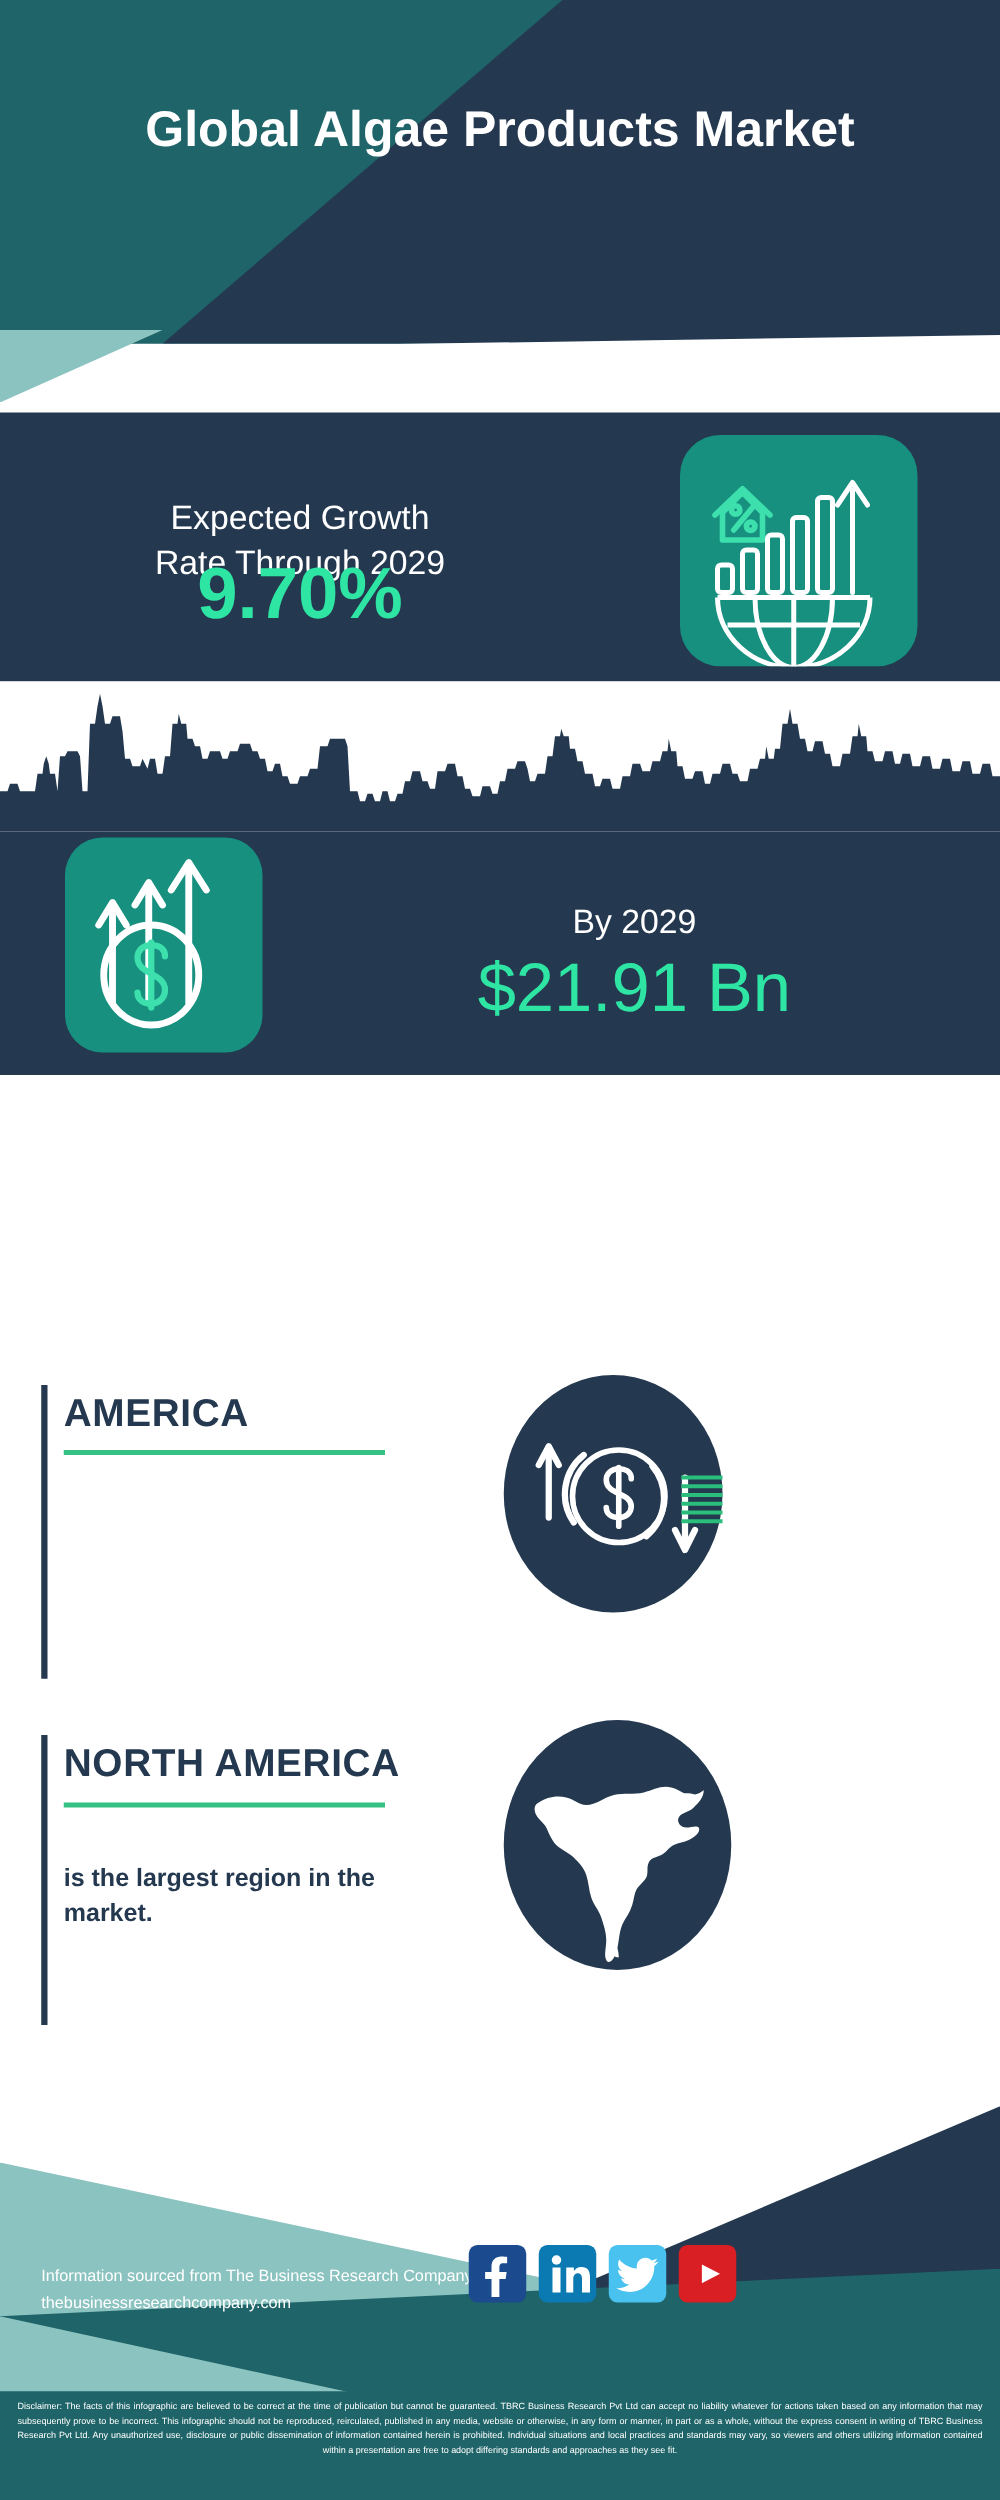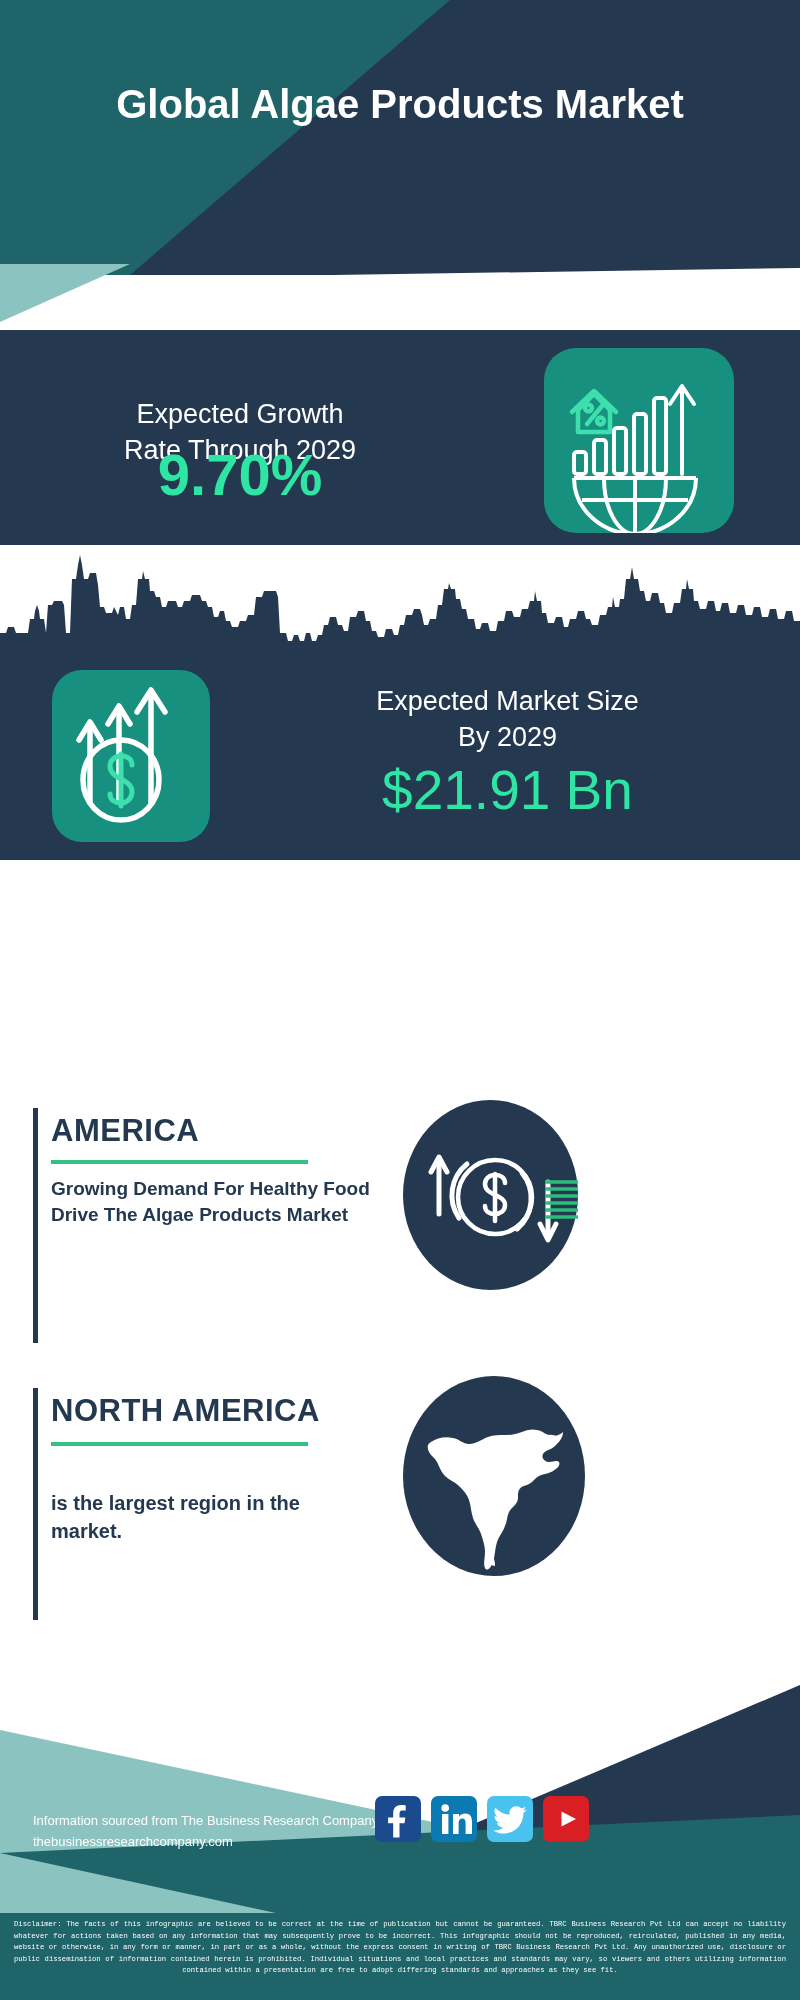--- a/index.html
+++ b/index.html
@@ -147,21 +147,20 @@
   .social-tile {
     width:46px; height:46px; border-radius:7px;
     display:flex; align-items:center; justify-content:center;
     color:#ffffff;
   }
   .disclaimer {
     position:absolute; left:0; top:1913px; width:800px; height:87px;
     background:#1f6468; color:#ffffff; z-index:9;
     font-size:7.2px; line-height:11.6px; text-align:center;
     padding:6px 14px 0 14px;
-    font-family:Liberation Mono, monospace;
   }
   .disclaimer p { text-align:justify; text-align-last:center; }
 </style>
 </head>
 <body>
 
 <div class="page">
 
   <div class="header">
     <div class="header-diag"></div>
@@ -259,31 +258,30 @@
           <path d="M85 42 L99 20 L113 42"></path>
           <ellipse cx="69" cy="110" rx="38" ry="40"></ellipse>
         </g>
         <g fill="none" stroke="#3de0ac" stroke-width="5" stroke-linecap="round" stroke-linejoin="round">
           <path d="M69 84 L69 136"></path>
           <path d="M80 95 C80 88 74 86 69 86 C63 86 58 90 58 96 C58 110 80 108 80 122 C80 129 74 133 69 133 C63 133 58 130 58 124"></path>
         </g>
       </svg>
     </div>
     <div class="ms-label">
-      <span>Expected Market Size</span><br>
+      <br>
       <span>By 2029</span>
     </div>
     <div class="ms-value">$21.91 Bn</div>
   </div>
 
   <div class="block" style="top:1100px; height:250px;">
     <div class="accent-bar" style="left:33px; top:8px; height:235px;"></div>
     <div class="block-title" style="left:51px; top:13px;">AMERICA</div>
     <div class="title-rule" style="left:51px; top:60px; width:257px;"></div>
-    <div class="block-body" style="left:51px; top:76px; width:335px;">Growing Demand For Healthy Food Drive The Algae Products Market</div>
 
     <div class="circle-icon" style="left:403px; top:0px; width:175px; height:190px;">
       <svg viewBox="0 0 175 190" width="175" height="190" aria-hidden="true">
         <g fill="none" stroke="#ffffff" stroke-width="4.5" stroke-linejoin="round" stroke-linecap="round">
           <circle cx="92" cy="97" r="37"></circle>
           <path d="M92 74 L92 121"></path>
           <path d="M102 83 C102 77 97 75 92 75 C86 75 82 79 82 84 C82 96 102 94 102 105 C102 111 97 114 92 114 C86 114 82 111 82 106"></path>
         </g>
 
         <g fill="none" stroke="#ffffff" stroke-width="5" stroke-linejoin="round" stroke-linecap="round">

